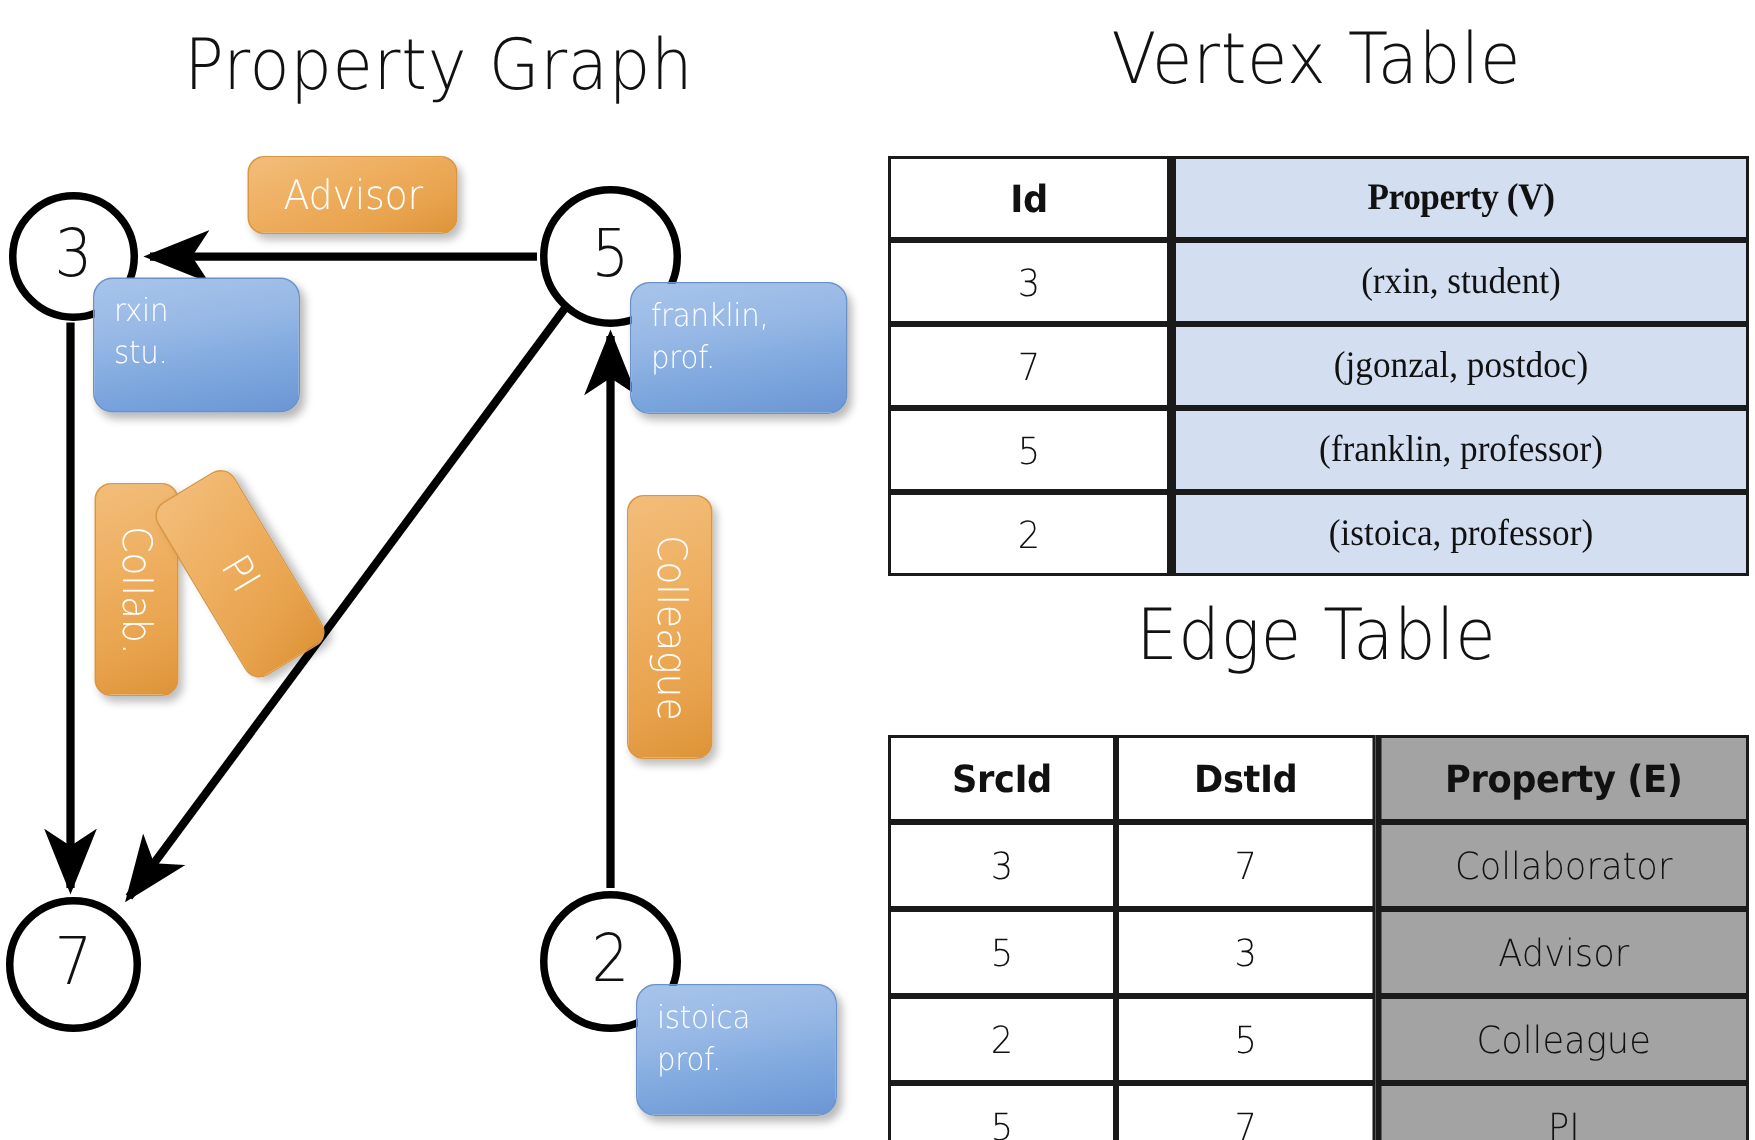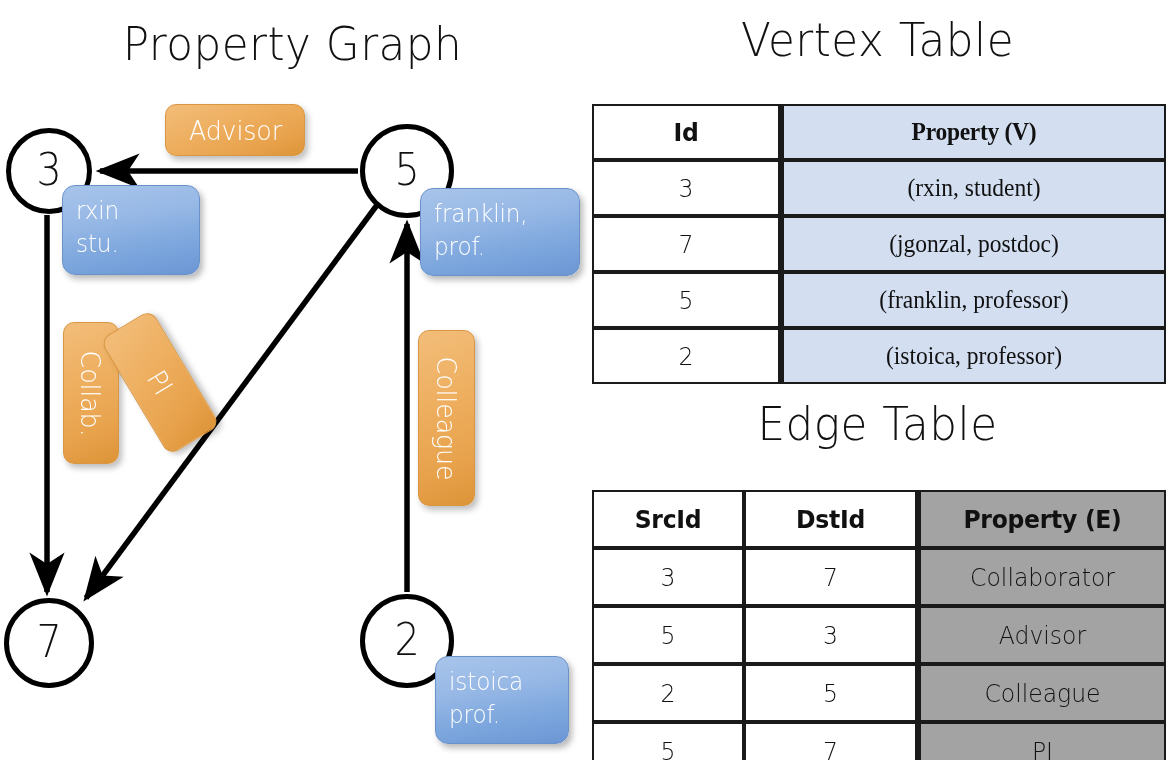--- a/index.html
+++ b/index.html
@@ -75,29 +75,29 @@
     border-radius: 13px;
     background: linear-gradient(170deg, #a7c4ea 0%, #98b9e6 35%, #7ca6dd 70%, #6b96d4 100%);
     border: 1px solid #6a92c8;
     box-shadow: 3px 4px 6px rgba(0,0,0,0.28);
     box-sizing: border-box;
     z-index: 6;
     padding: 8px 0 0 13px;
     color: #ffffff;
     font-family: "DejaVu Sans", sans-serif;
     font-weight: 300;
-    font-size: 25px;
+    font-size: 21px;
     line-height: 1.33;
     letter-spacing: -0.2px;
   }
   .blue-box .bline { display: block; transform: scaleX(0.93); transform-origin: left center; }
   #box-rxin     { left: 62px;  top: 185px; width: 138px; height: 90px; }
-  #box-franklin { left: 420px; top: 188px; width: 160px; height: 88px; }
+  #box-franklin { left: 420px; top: 188px; width: 145px; height: 88px; }
   #box-jgonzal  { left: 62px;  top: 654px; width: 140px; height: 90px; }
-  #box-istoica  { left: 424px; top: 656px; width: 134px; height: 88px; margin-left: 11px; }
+  #box-istoica  { left: 424px; top: 656px; width: 134px; height: 88px; }
 
   
   .orange-box {
     position: absolute;
     border-radius: 11px;
     background: linear-gradient(158deg, #f2bd7a 0%, #eeaf60 40%, #e8a24c 75%, #dd9438 100%);
     border: 1px solid #d99744;
     box-shadow: 3px 4px 6px rgba(0,0,0,0.26);
     box-sizing: border-box;
     z-index: 5;

